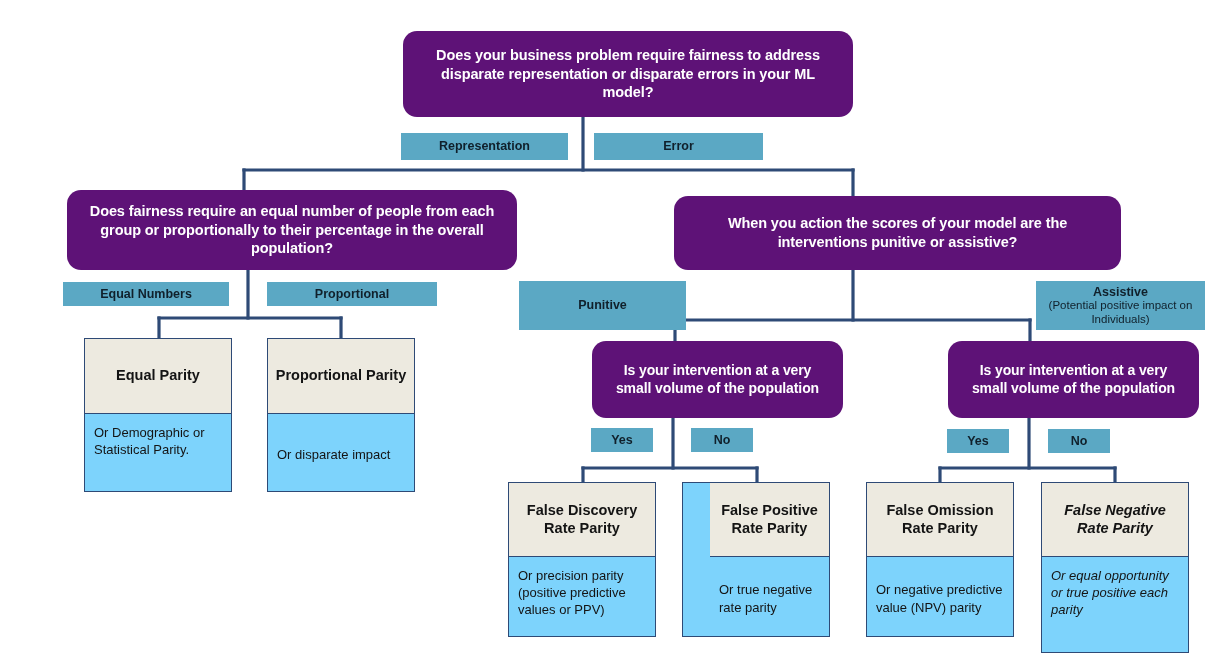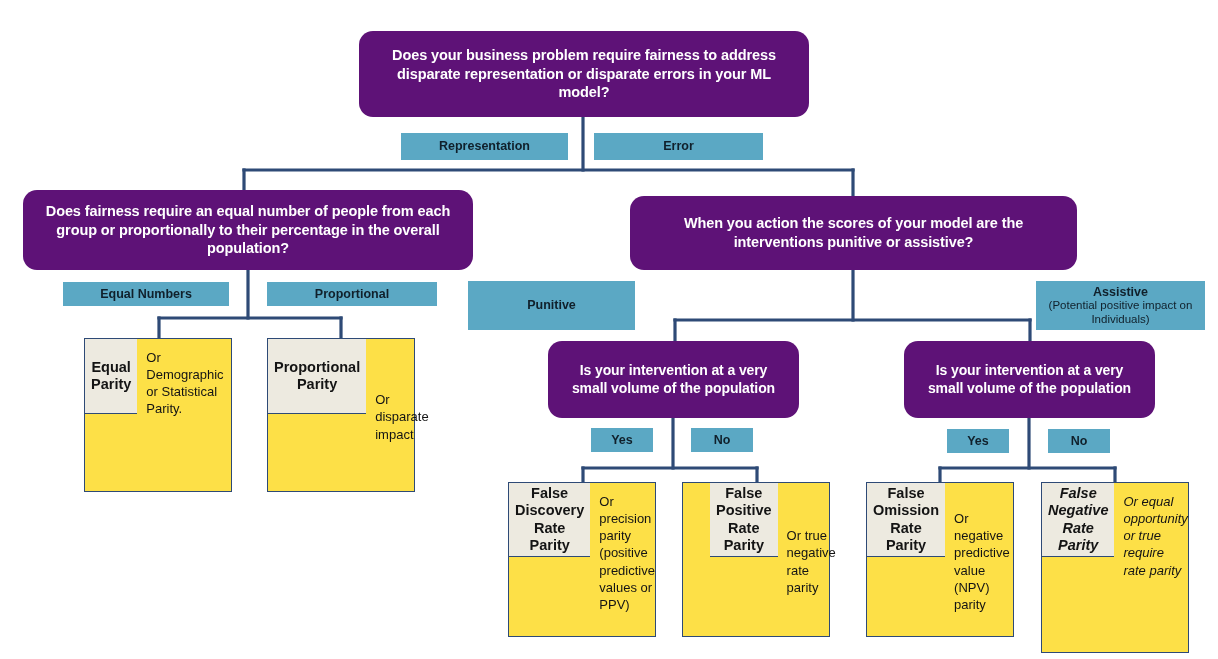--- a/index.html
+++ b/index.html
@@ -36,20 +36,21 @@
     border-radius: 14px;
     color: #ffffff;
     font-weight: bold;
     display: flex;
     align-items: center;
     justify-content: center;
     text-align: center;
     box-sizing: border-box;
     line-height: 1.28;
     letter-spacing: -0.1px;
+    margin-left: 44px;
   }
   .qnode span { display: block; padding: 0 14px; }
 
   
   .edge-label {
     position: absolute;
     background: #5BA8C4;
     color: #10202b;
     display: flex;
     flex-direction: column;
@@ -60,23 +61,24 @@
     line-height: 1.18;
   }
   .edge-label .lbl-main { font-weight: bold; }
   .edge-label .lbl-sub  { font-weight: normal; }
 
   
   .card {
     position: absolute;
     box-sizing: border-box;
     border: 1.4px solid #2E4A76;
-    background: #fde047;
-    display: flex;
-    flex-direction: row;
+    background: #7dd3fc;
+    display: flex;
+    flex-direction: column;
+    justify-content: center;
   }
   .card-head {
     background: #EDEAE0;
     border-bottom: 1.4px solid #2E4A76;
     color: #141414;
     font-weight: bold;
     text-align: center;
     display: flex;
     align-items: center;
     justify-content: center;
@@ -149,21 +151,21 @@
     <span class="lbl-main">Equal Numbers</span>
   </div>
   <div class="edge-label" style="left:267px; top:282px; width:170px; height:24px; font-size:12.5px;">
     <span class="lbl-main">Proportional</span>
   </div>
 
   <div class="qnode" style="left:630px; top:196px; width:447px; height:74px; font-size:14.5px;">
     <span>When you action the scores of your model are the interventions punitive or assistive?</span>
   </div>
 
-  <div class="edge-label" style="left:468px; top:281px; width:167px; height:49px; font-size:12.5px;">
+  <div class="edge-label" style="left:519px; top:281px; width:167px; height:49px; font-size:12.5px;">
     <span class="lbl-main">Punitive</span>
   </div>
   <div class="edge-label" style="left:1036px; top:281px; width:169px; height:49px; font-size:12.5px;">
     <span class="lbl-main">Assistive</span>
     <span class="lbl-sub" style="font-size:11.5px;">(Potential positive impact on Individuals)</span>
   </div>
 
   <div class="qnode" style="left:548px; top:341px; width:251px; height:77px; font-size:14px;">
     <span>Is your intervention at a very small volume of the population</span>
   </div>
@@ -216,16 +218,16 @@
     <div class="card-head" style="height:74px; font-size:14.5px;">
       <span>False Omission Rate Parity</span>
     </div>
     <div class="card-body v-center" style="font-size:13px;">Or negative predictive value (NPV) parity</div>
   </div>
 
   <div class="card" style="left:1041px; top:482px; width:148px; height:171px;font-style:italic;">
     <div class="card-head" style="height:74px; font-size:14.5px;">
       <span>False Negative Rate Parity</span>
     </div>
-    <div class="card-body" style="font-size:13px;">Or equal opportunity or true require rate parity</div>
+    <div class="card-body" style="font-size:13px;">Or equal opportunity or true positive each parity</div>
   </div>
 
 </div>
 
 </body></html>

